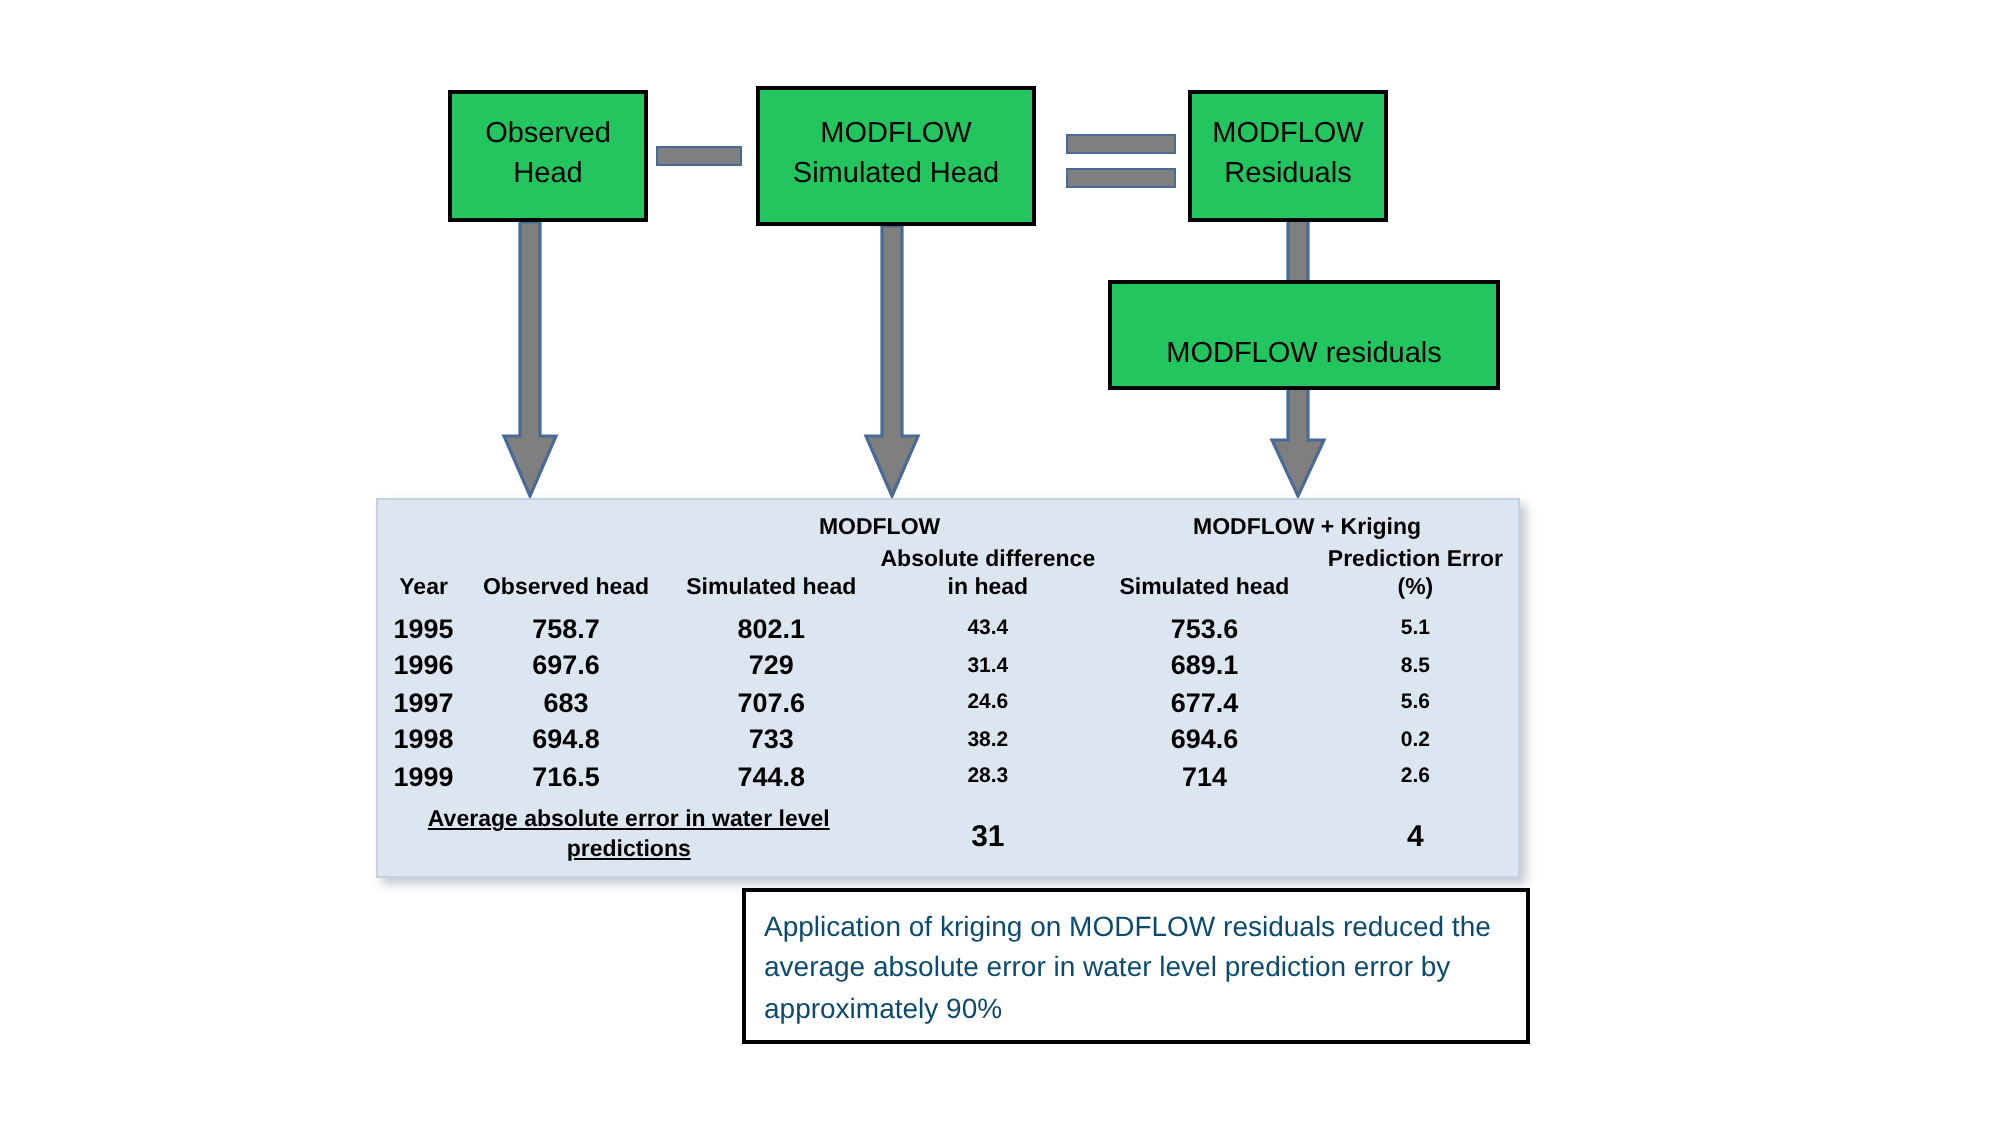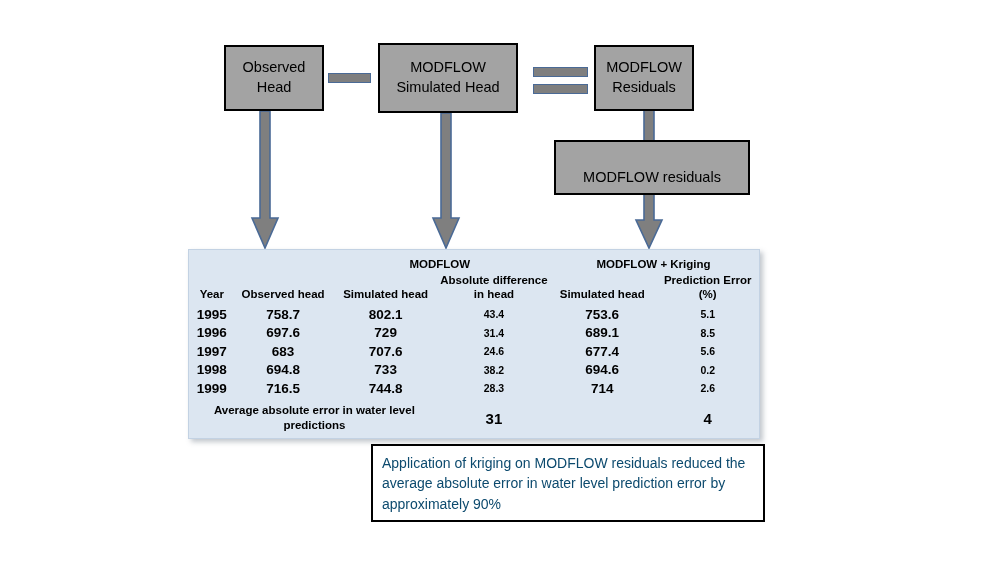--- a/index.html
+++ b/index.html
@@ -14,21 +14,21 @@
     overflow: hidden;
     font-family: "Liberation Sans", sans-serif;
     color: #000000;
   }
 
   
   .flowbox {
     position: absolute;
     box-sizing: border-box;
     border: 2px solid #000000;
-    background: #a3a3a3;
+    background: #22c55e;
     display: flex;
     align-items: center;
     justify-content: center;
     text-align: center;
     line-height: 1.35;
     font-size: 14.5px;
     color: #000000;
     z-index: 6;
   }
   #box-observed-head   { left: 224px; top: 45px;  width: 100px; height: 66px; }
@@ -111,20 +111,21 @@
   .data-row td { height: 18.5px; font-size: 13.5px; margin-top: 41px; }
   .data-row td.small { font-size: 10.5px; }
 
   #summary-row td {
     height: 34px;
     padding-top: 4px !important;
   }
   .summary-label {
     font-size: 11.5px;
     line-height: 1.3;
+    text-decoration: underline;
   }
   .summary-red   { font-size: 15px; color: #FF0000; }
   .summary-green { font-size: 15px; color: #00B050; }
 
   
   #conclusion-box {
     position: absolute;
     left: 371px;
     top: 444px;
     width: 394px;

